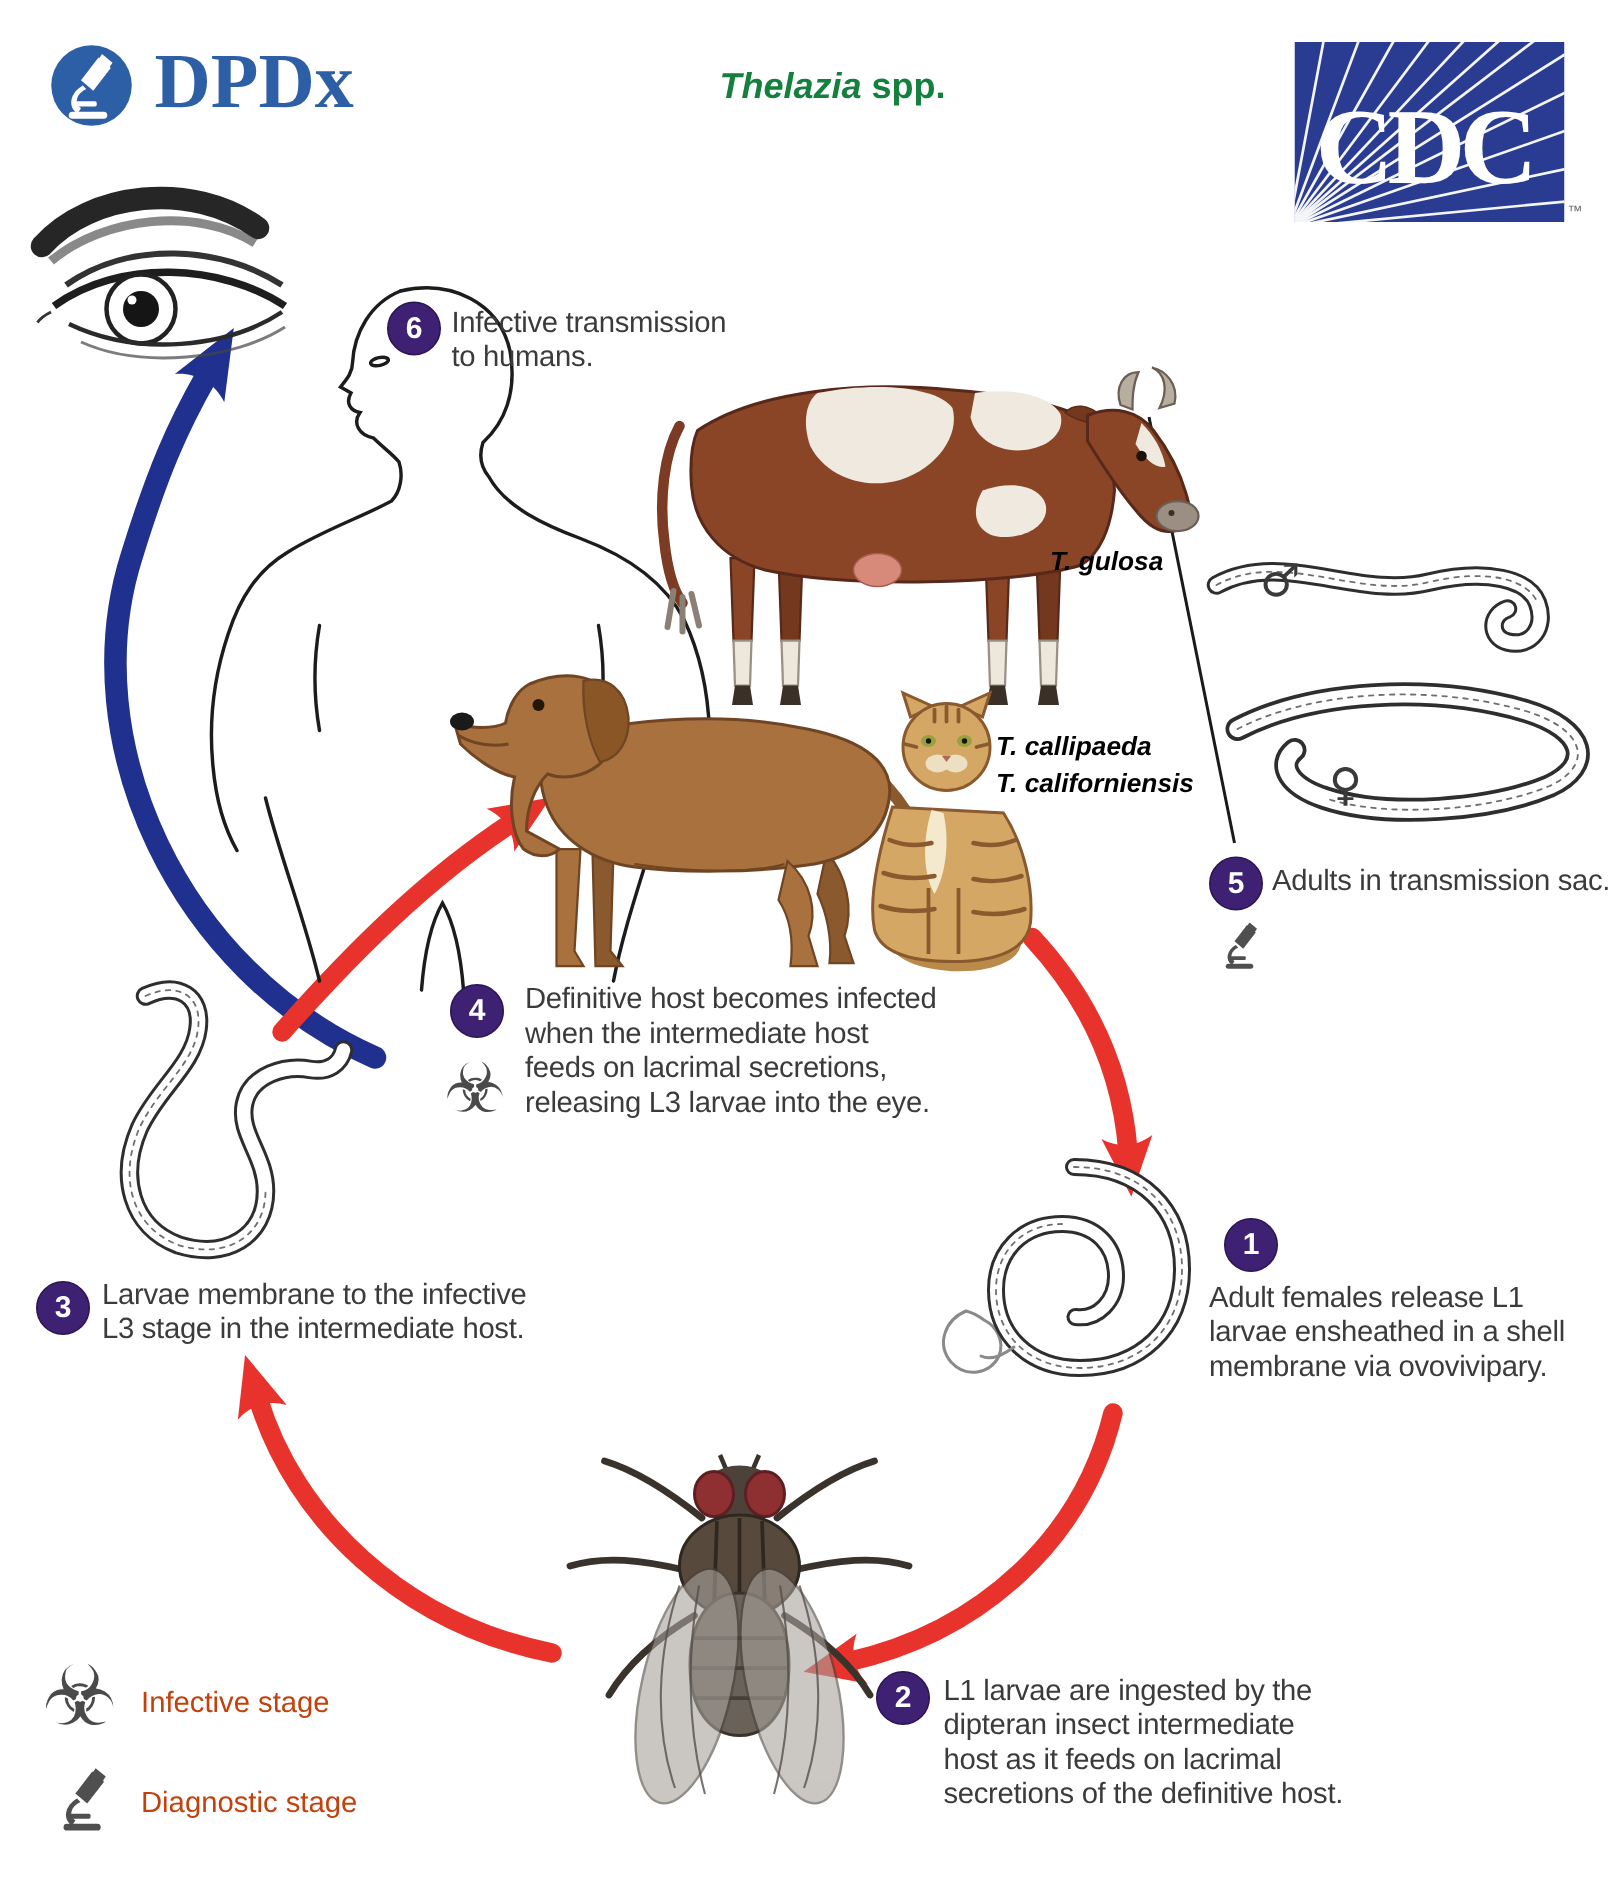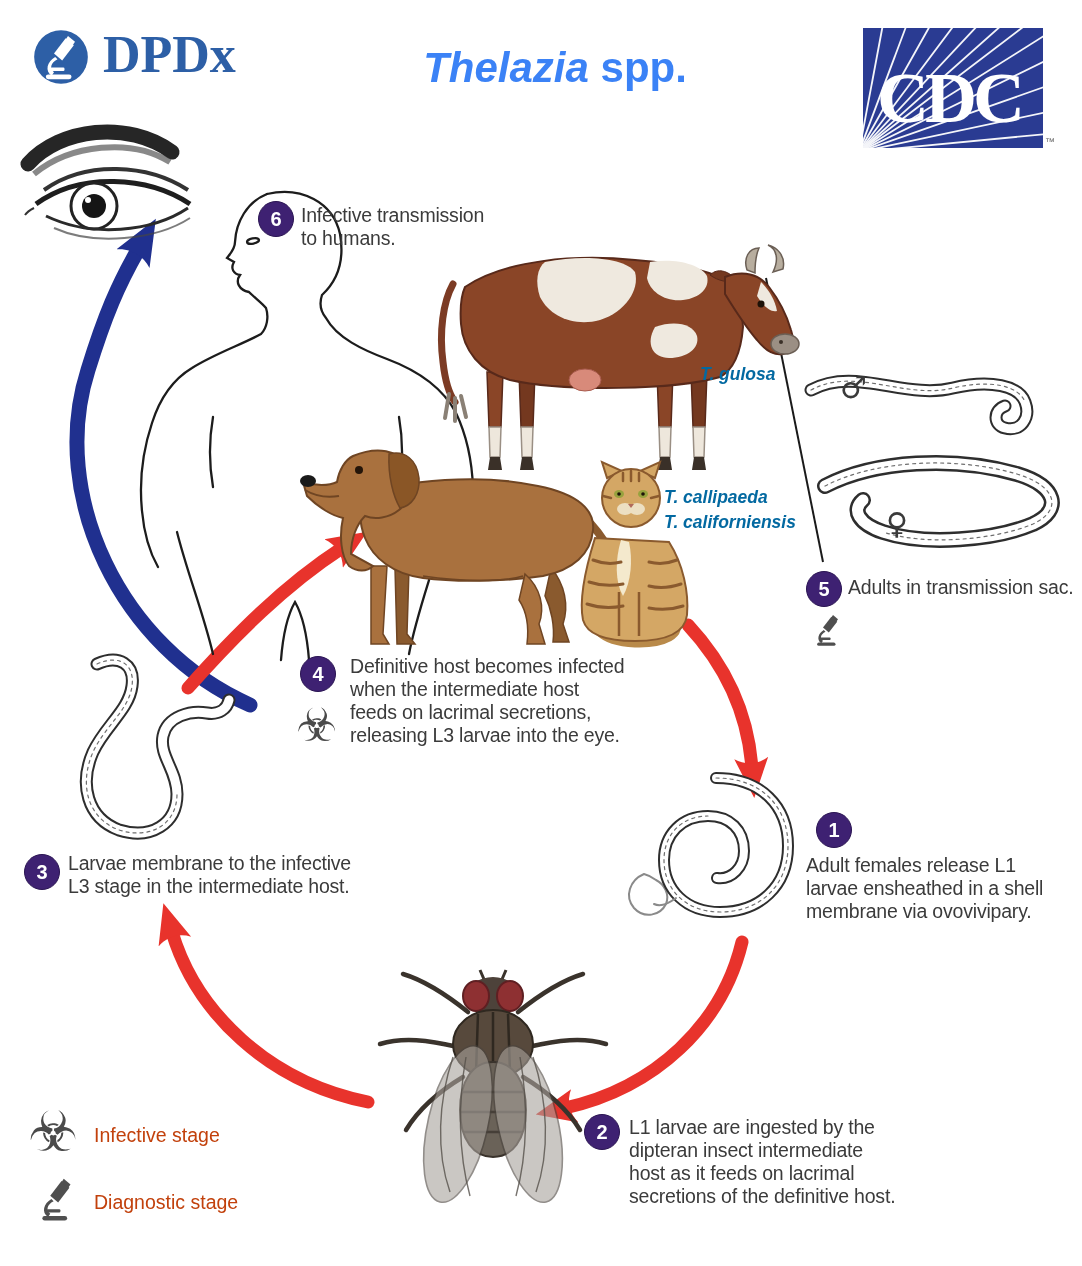--- a/index.html
+++ b/index.html
@@ -3,25 +3,25 @@
 <meta charset="utf-8">
 <style>
   html,body{margin:0;padding:0;background:#fff;}
   #canvas{position:relative;width:1082px;height:1266px;background:#ffffff;overflow:hidden;
           font-family:"Liberation Sans",sans-serif;}
   .abs{position:absolute;}
   .badge{width:34px;height:34px;border-radius:50%;background:#3e2172;color:#fff;
          display:flex;align-items:center;justify-content:center;
          font-size:20px;font-weight:bold;border:1px solid #2a1452;}
   .step-text{font-size:19.5px;line-height:1.18;color:#3b3b3b;white-space:pre-line;letter-spacing:-0.2px;}
-  .species{font-style:italic;font-weight:600;font-size:17.5px;color:#0369a1;white-space:pre-line;line-height:1.4;}
+  .species{font-style:italic;font-weight:600;font-size:17.5px;color:#000000;white-space:pre-line;line-height:1.4;}
   .symbol{font-family:"DejaVu Sans",sans-serif;color:#3a3a3a;}
   .legend-label{font-size:19.5px;color:#c2410c;}
   .bio{font-family:"DejaVu Sans",sans-serif;color:#4a4a4a;line-height:1;}
-  .title{font-size:42px;font-weight:bold;color:#3b82f6;text-align:center;}
+  .title{font-size:24px;font-weight:bold;color:#15803d;text-align:center;}
   .title .it{font-style:italic;}
   .dpdx-word{font-family:"Liberation Serif",serif;font-weight:bold;font-size:52px;color:#2d5fa6;line-height:1;}
   .cdc-tm{font-size:10px;color:#666;}
   svg{display:block;}
 </style>
 </head>
 <body>
 
 <div id="canvas">
 

